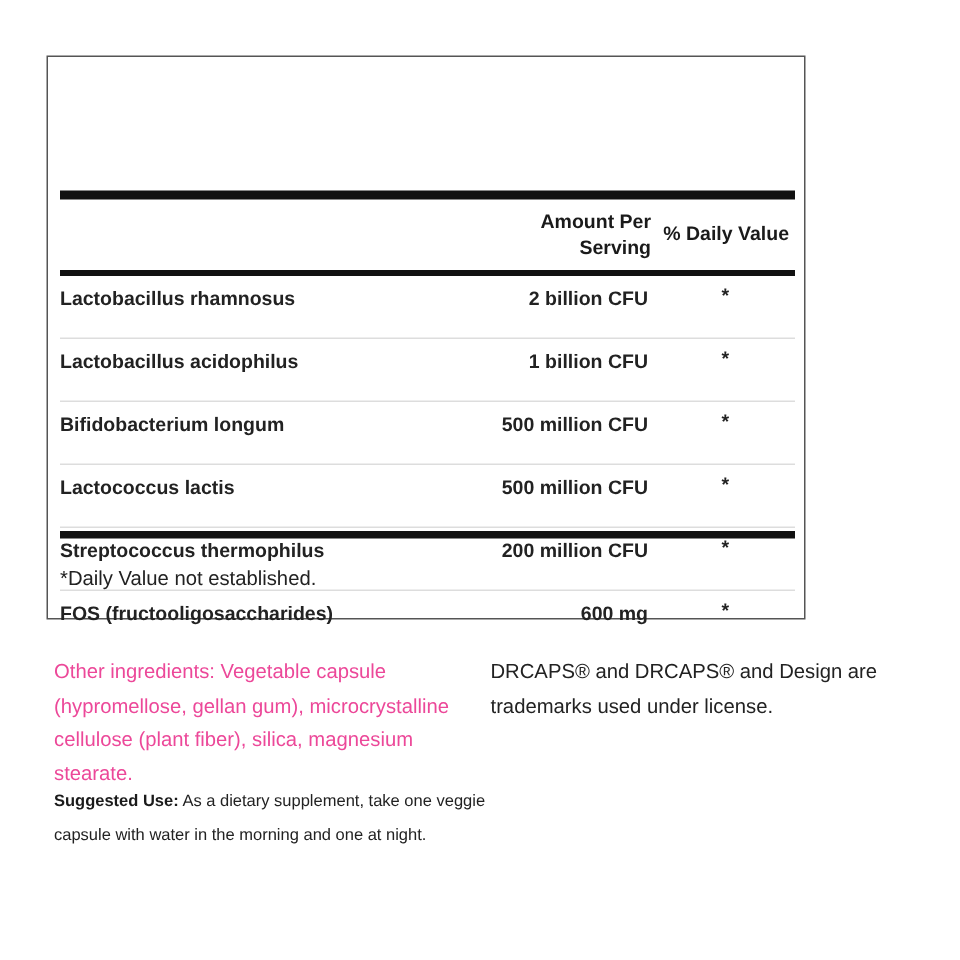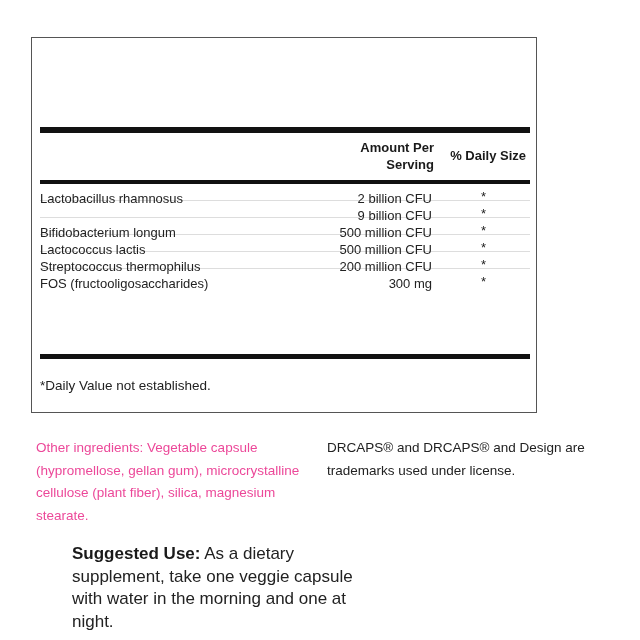--- a/index.html
+++ b/index.html
@@ -23,88 +23,89 @@
     .hdr-amount {
       position: absolute; right: 96px; top: 1px; text-align: right; font-weight: bold;
       font-size: 13px; line-height: 17px; color: #1a1a1a;
     }
     .hdr-dv {
       position: absolute; right: 4px; top: 10px; font-weight: bold; font-size: 13px; color: #1a1a1a;
     }
     .thick-mid { position: absolute; left: 8px; width: 490px; top: 142px; height: 4px; background: #111; }
     .rows { position: absolute; left: 8px; width: 490px; top: 146px; }
     .row {
-      position: relative; height: 17px; border-bottom: 1px solid #ddd; box-sizing: border-box;
-      font-size: 13px; color: #222;
+      position: relative; height: 42px; border-bottom: 1px solid #ddd; box-sizing: border-box;
+      font-size: 13px; color: #222; font-weight: bold;
     }
     .row:last-child { border-bottom: none; }
     .row .name { position: absolute; left: 0; top: 7px; }
     .row .amount { position: absolute; right: 98px; top: 7px; text-align: right; }
     .row .dv { position: absolute; right: 44px; top: 5px; font-size: 13px; }
     .thick-bot { position: absolute; left: 8px; width: 490px; top: 316px; height: 5px; background: #111; }
     .footnote { position: absolute; left: 8px; top: 340px; font-size: 13.5px; color: #222; }
 
     .other-ingredients {
       position: absolute; left: 36px; top: 437px; width: 280px; font-size: 13.5px;
       line-height: 22.5px; color: #ec4899;
     }
     .suggested-use {
-      position: absolute; left: 36px; top: 543px; width: 290px; font-size: 17px;
-      line-height: 22.5px; color: #222; margin-left: 36px;
+      position: absolute; left: 36px; top: 523px; width: 290px; font-size: 11px;
+      line-height: 22.5px; color: #222;
     }
     .suggested-use .label { font-weight: bold; color: #1a1a1a; }
     .trademark {
       position: absolute; left: 327px; top: 437px; width: 310px; font-size: 13.5px;
       line-height: 22.5px; color: #222;
     }
   </style>
 </head>
 <body>
 
 <div class="facts-box">
   <div class="thick-top"></div>
 
   <div class="header-row">
     <div class="hdr-amount">
       <div>Amount Per</div>
       <div>Serving</div>
     </div>
-    <div class="hdr-dv">% Daily Size</div>
+    <div class="hdr-dv">% Daily Value</div>
   </div>
 
   <div class="thick-mid"></div>
 
   <div class="rows">
     <div class="row">
       <span class="name">Lactobacillus rhamnosus</span>
       <span class="amount">2 billion CFU</span>
       <span class="dv">*</span>
     </div>
     <div class="row">
-      <span class="amount">9 billion CFU</span>
+      <span class="name">Lactobacillus acidophilus</span>
+      <span class="amount">1 billion CFU</span>
       <span class="dv">*</span>
     </div>
     <div class="row">
       <span class="name">Bifidobacterium longum</span>
       <span class="amount">500 million CFU</span>
       <span class="dv">*</span>
     </div>
     <div class="row">
       <span class="name">Lactococcus lactis</span>
       <span class="amount">500 million CFU</span>
       <span class="dv">*</span>
     </div>
     <div class="row">
       <span class="name">Streptococcus thermophilus</span>
       <span class="amount">200 million CFU</span>
       <span class="dv">*</span>
     </div>
     <div class="row">
       <span class="name">FOS (fructooligosaccharides)</span>
-      <span class="amount">300 mg</span>
+      <span class="amount">600 mg</span>
       <span class="dv">*</span>
     </div>
   </div>
 
   <div class="thick-bot"></div>
   <div class="footnote">*Daily Value not established.</div>
 </div>
 
 <div class="other-ingredients">Other ingredients: Vegetable capsule (hypromellose, gellan gum), microcrystalline cellulose (plant fiber), silica, magnesium stearate.</div>
 

